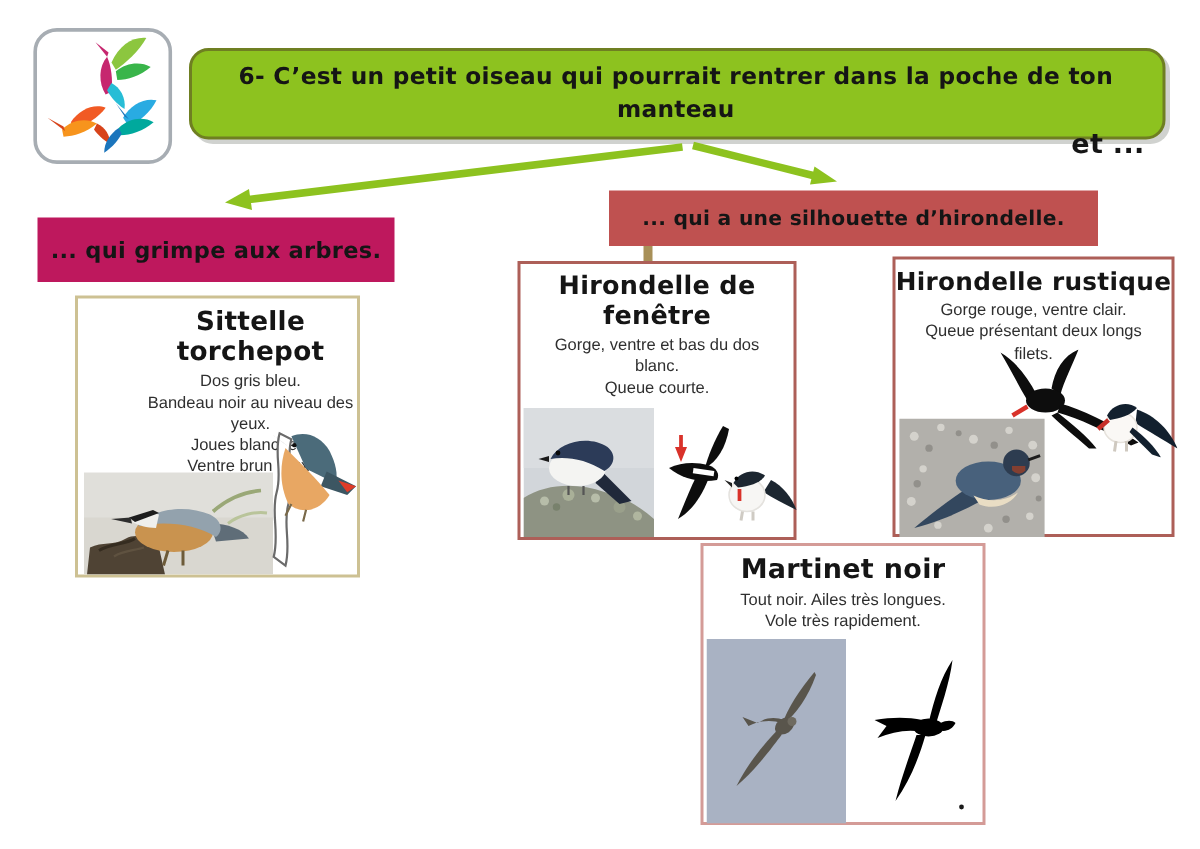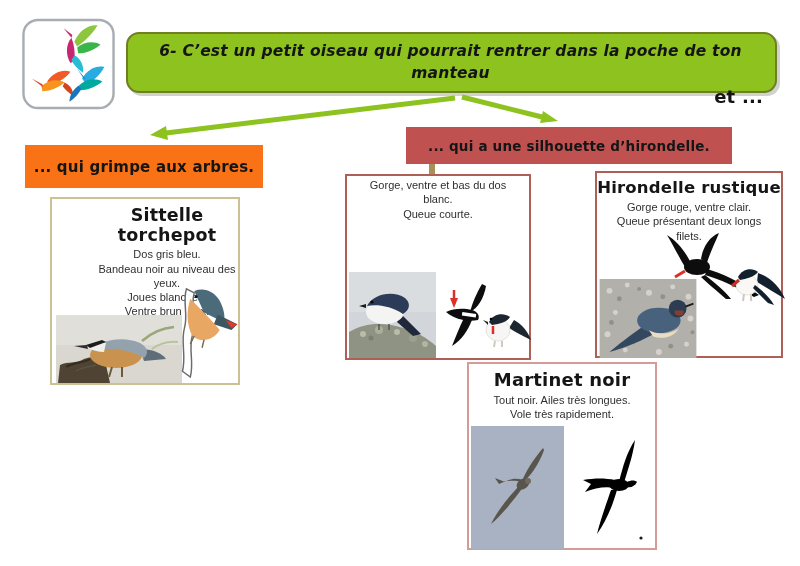--- a/index.html
+++ b/index.html
@@ -11,21 +11,21 @@
   .multiline { white-space:pre-line; }
 
   .logo-box { position:absolute; left:22px; top:18px; width:93px; height:92px; }
 
   .question-box {
     position:absolute; left:126px; top:32px; width:651px; height:61px;
     border:2px solid #6f7f22; border-radius:13px;
     box-shadow:3px 3px 0 rgba(150,155,148,.45);
     padding:6px 12px 0 10px;
   }
-  .question-line1 { font-size:15.5px; text-align:center; line-height:1.45;font-style:italic; }
+  .question-line1 { font-size:15.5px; text-align:center; line-height:1.45; }
   .question-line2 { font-size:18px; text-align:right; line-height:1.3; }
 
   .arrows { position:absolute; left:100px; top:92px; width:480px; height:52px; }
 
   .branch-label {
     position:absolute; display:flex; align-items:center; justify-content:center;
     text-align:center;
   }
   .branch-left  { left:25px; top:145px; width:238px; height:43px; font-size:15px; }
   .branch-right { left:406px; top:127px; width:326px; height:37px; font-size:13.5px; }
@@ -86,21 +86,21 @@
 
   <div class="arrows" style="color: rgb(141, 194, 31);">
     <svg viewBox="0 0 480 52" width="480" height="52">
       <path d="M355,6 L66,41" stroke="currentColor" stroke-width="5" fill="none"></path>
       <polygon points="50,43 66,34 68,48" fill="currentColor"></polygon>
       <path d="M362,5 L442,25" stroke="currentColor" stroke-width="5" fill="none"></path>
       <polygon points="458,29 440,31 443,19" fill="currentColor"></polygon>
     </svg>
   </div>
 
-  <div class="branch-label branch-left comic" style="background-color: #f97316;">... qui grimpe aux arbres.</div>
+  <div class="branch-label branch-left comic" style="background-color: #be185d;">... qui grimpe aux arbres.</div>
   <div class="branch-label branch-right comic" style="background-color: rgb(191, 81, 80);">... qui a une silhouette d’hirondelle.</div>
 
   <div class="connector-tick" style="background-color: rgb(168, 144, 88);"></div>
 
   <div class="card card-sittelle" style="border-color: rgb(205, 193, 147);">
     <div class="card-title comic">Sittelle torchepot</div>
     <div class="card-desc multiline">Dos gris bleu.
 Bandeau noir au niveau des yeux.
 Joues blanches.
 Ventre brun roux.</div>
@@ -130,20 +130,22 @@
         <path d="M52,36 L64,40 L58,44 Z" fill="#e03b28"></path>
         <path d="M14,10 L6,4 L18,13 Z" fill="#333333"></path>
         <path d="M16,14 C12,26 12,40 18,52 C28,60 40,56 46,46 C38,36 26,24 16,14 Z" fill="#e8a763"></path>
         <path d="M20,52 L16,60 M30,56 L28,64" stroke="#7a6a4a" stroke-width="1.5"></path>
         <circle cx="22" cy="12" r="1.5" fill="#111111"></circle>
       </svg>
     </div>
   </div>
 
   <div class="card card-fenetre" style="border-color: rgb(173, 95, 88);">
+    <div class="card-title comic multiline">Hirondelle de
+fenêtre</div>
     <div class="card-desc multiline">Gorge, ventre et bas du dos
 blanc.
 Queue courte.</div>
     <div class="img-box" style="left:2px; top:96px;">
       <svg viewBox="0 0 87 86" width="87" height="86">
         <rect width="87" height="86" fill="#d2d6da"></rect>
         <rect width="87" height="40" fill="#dadde0"></rect>
         <path d="M0,60 C16,50 36,50 54,56 C68,60 78,66 87,74 L87,86 L0,86 Z" fill="#8e9383"></path>
         <circle cx="14" cy="62" r="3" fill="#b7bda9"></circle>
           <circle cx="30" cy="58" r="4" fill="#a9b098"></circle>

